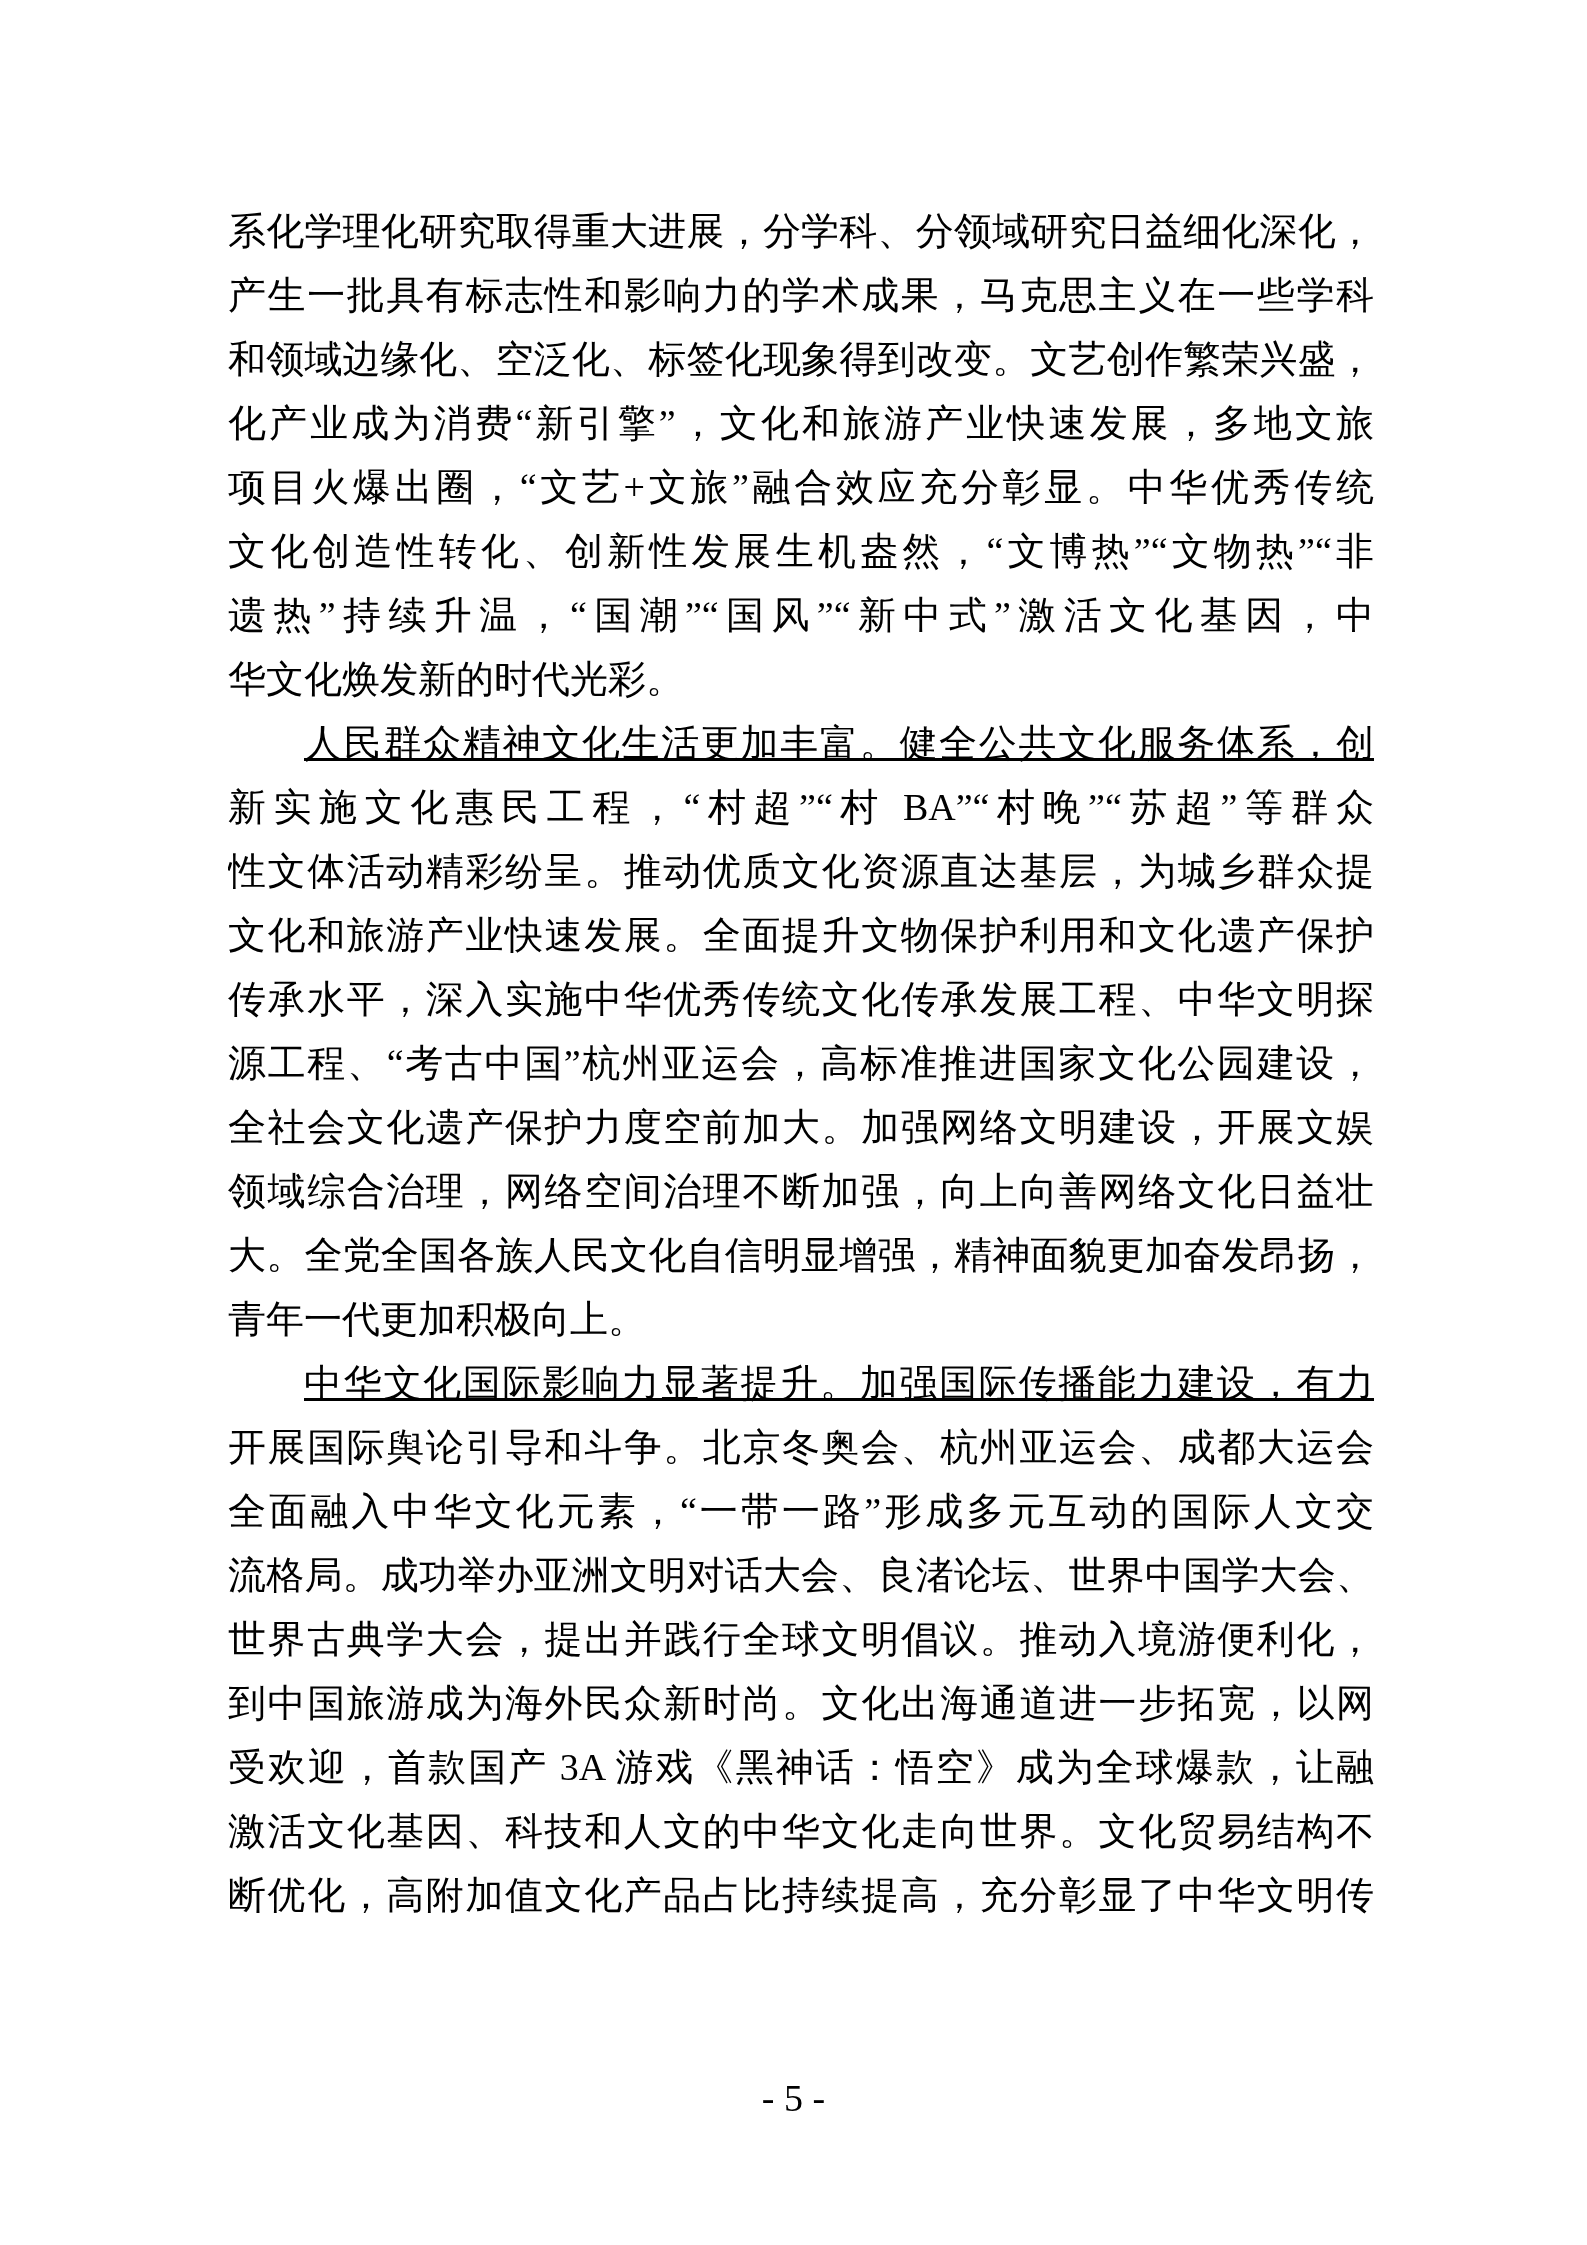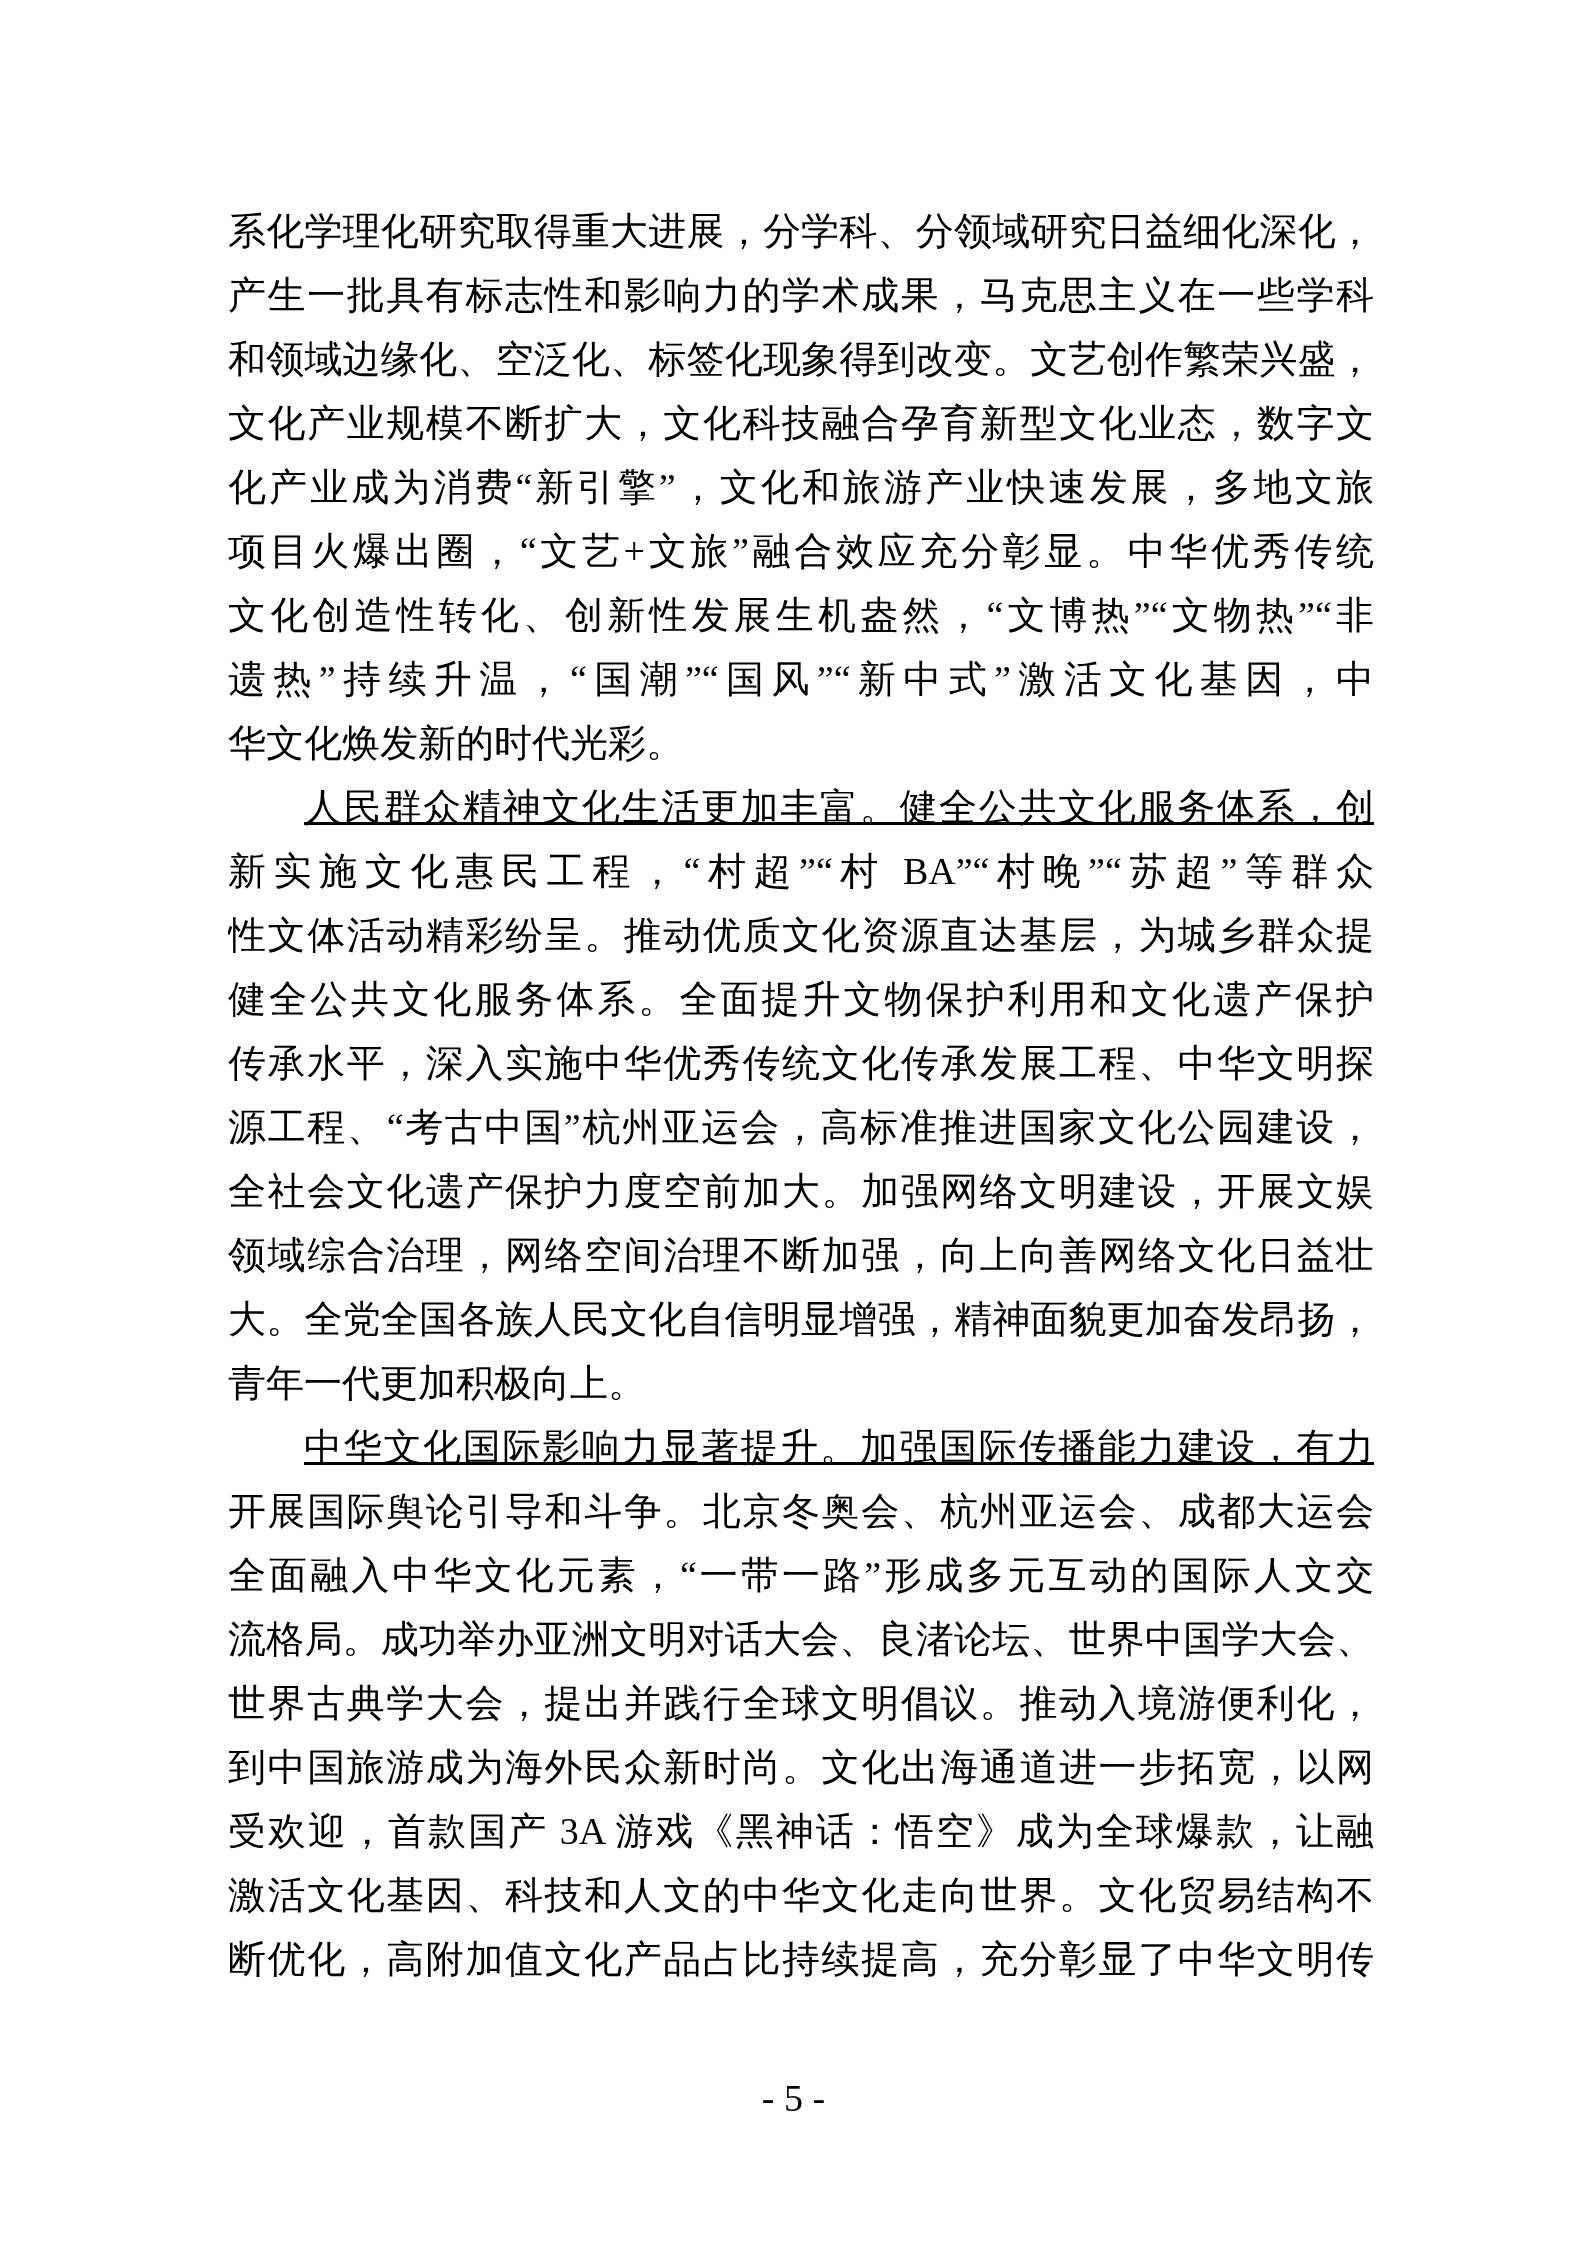--- a/index.html
+++ b/index.html
@@ -55,30 +55,29 @@
   }
 </style>
 </head>
 <body>
 
 <div class="page">
   <div class="text-block">
       <div class="line">系化学理化研究取得重大进展，分学科、分领域研究日益细化深化，</div>
       <div class="line">产生一批具有标志性和影响力的学术成果，马克思主义在一些学科</div>
       <div class="line">和领域边缘化、空泛化、标签化现象得到改变。文艺创作繁荣兴盛，</div>
-      <div class="line">文化产业规模不断扩大，文化科技融合孕育新型文化业态，数字文</div>
       <div class="line">化产业成为消费“新引擎”，文化和旅游产业快速发展，多地文旅</div>
       <div class="line">项目火爆出圈，“文艺+文旅”融合效应充分彰显。中华优秀传统</div>
       <div class="line">文化创造性转化、创新性发展生机盎然，“文博热”“文物热”“非</div>
       <div class="line">遗热”持续升温，“国潮”“国风”“新中式”激活文化基因，中</div>
       <div class="line short">华文化焕发新的时代光彩。</div>
       <div class="line indent">人民群众精神文化生活更加丰富。健全公共文化服务体系，创</div>
       <div class="line">新实施文化惠民工程，“村超”“村 BA”“村晚”“苏超”等群众</div>
       <div class="line">性文体活动精彩纷呈。推动优质文化资源直达基层，为城乡群众提</div>
-      <div class="line">健全公共文化服务体系。全面提升文物保护利用和文化遗产保护</div>
+      <div class="line">文化和旅游产业快速发展。全面提升文物保护利用和文化遗产保护</div>
       <div class="line">传承水平，深入实施中华优秀传统文化传承发展工程、中华文明探</div>
       <div class="line">源工程、“考古中国”杭州亚运会，高标准推进国家文化公园建设，</div>
       <div class="line">全社会文化遗产保护力度空前加大。加强网络文明建设，开展文娱</div>
       <div class="line">领域综合治理，网络空间治理不断加强，向上向善网络文化日益壮</div>
       <div class="line">大。全党全国各族人民文化自信明显增强，精神面貌更加奋发昂扬，</div>
       <div class="line short">青年一代更加积极向上。</div>
       <div class="line indent">中华文化国际影响力显著提升。加强国际传播能力建设，有力</div>
       <div class="line">开展国际舆论引导和斗争。北京冬奥会、杭州亚运会、成都大运会</div>
       <div class="line">全面融入中华文化元素，“一带一路”形成多元互动的国际人文交</div>
       <div class="line">流格局。成功举办亚洲文明对话大会、良渚论坛、世界中国学大会、</div>

